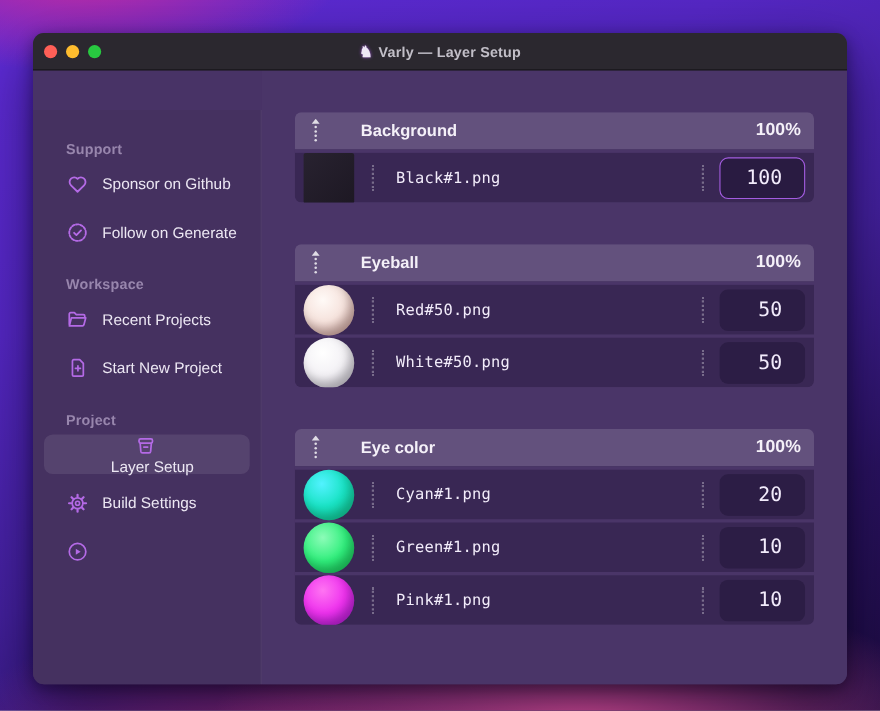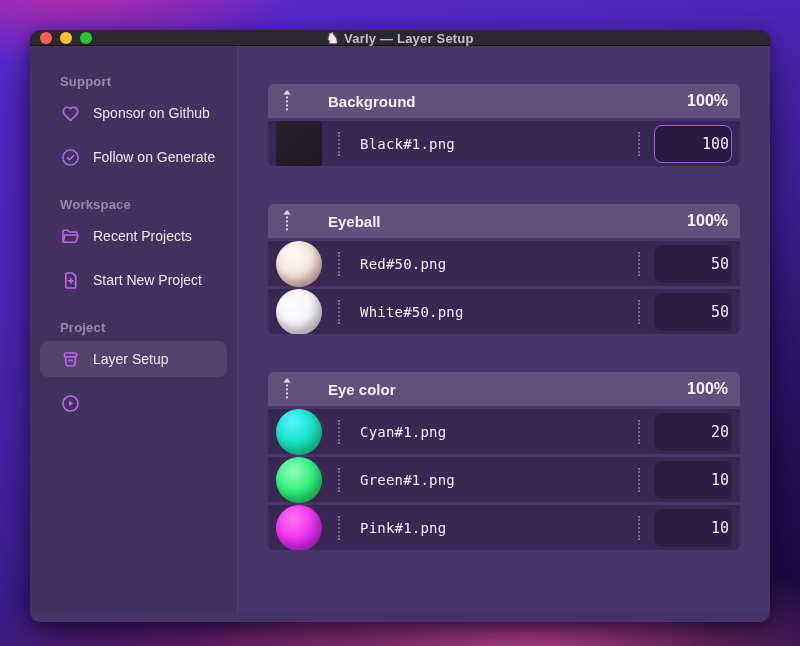--- a/index.html
+++ b/index.html
@@ -13,50 +13,50 @@
       linear-gradient(155deg, #5e2bd6 0%, #5527c4 30%, #43209c 55%, #2a1260 78%, #1c0b40 100%);
   }
   .window{
     position:absolute; left:30px; top:30px; width:740px; height:592px;
     border-radius:10px; overflow:hidden;
     background:#483366;
     box-shadow:0 22px 55px rgba(5,0,20,.55), 0 4px 14px rgba(5,0,20,.4);
   }
   
   .titlebar{
-    height:16px; background:#2b282f; display:flex; align-items:center;
+    height:34px; background:#2b282f; display:flex; align-items:center;
     border-bottom:1px solid rgba(0,0,0,.45); position:relative;
   }
   .lights{ display:flex; gap:8px; padding-left:10px; }
   .light{ width:12px; height:12px; border-radius:50%; display:inline-block; }
   .light.red{ background:#ff5f57; } .light.yellow{ background:#febc2e; } .light.green{ background:#28c840; }
   .titlewrap{
     position:absolute; left:0; right:0; text-align:center;
     font-size:13px; font-weight:700; color:#c2bfc8; letter-spacing:.2px;
   }
   .app-icon{ color:#efe9f6; font-size:14px; margin-right:5px; text-shadow:0 0 3px rgba(170,90,230,.9); }
   
   .body{ display:flex; height:566px; }
   .sidebar{
     width:208px; flex:0 0 208px; background:#453160;
-    border-right:1px solid rgba(255,255,255,.07); padding-top:28px;
+    border-right:1px solid rgba(255,255,255,.07); padding-top:28px;margin-top:36px;
   }
   .content{ flex:1; background:#4a3568; padding:38px 30px 0 30px; overflow:hidden; }
   
   .section{ margin-top:22px; }
   .section:first-child{ margin-top:0; }
   .section-label{
     font-size:13px; font-weight:700; color:#9886ad; padding:0 0 6px 30px; letter-spacing:.2px;
   }
   .side-item{
     display:flex; align-items:center; height:36px; margin:0 10px 8px 10px;
     padding:0 10px 0 20px; border-radius:8px; color:#ece7f3; font-size:14px;
     cursor:default;
   }
-  .side-item.selected{ background:rgba(255,255,255,.09); }
+  .side-item.selected{ background:rgba(255,255,255,.09);flex-direction:column; }
   .side-icon{ width:21px; height:21px; color:#b46ae6; margin-right:12px; flex:0 0 21px; }
   .side-icon svg{ width:21px; height:21px; display:block; }
   
   .group{ border-radius:6px; overflow:hidden; margin-bottom:38px; }
   .group-header{
     height:34px; background:rgba(255,255,255,.14);
     display:flex; align-items:center; padding:0 12px 0 14px;
     color:#f4f0f8; font-size:15px; font-weight:700;gap:19px;
   }
   .drag-handle{ width:10px; height:22px; margin-right:17px; flex:0 0 10px; }
@@ -82,22 +82,22 @@
   .vsep.left{ margin-left:16px; }
   .vsep.right{ margin-right:14px; }
   .filename{
     margin-left:20px; font-family:"DejaVu Sans Mono", monospace;
     font-size:14px; color:#f2ecfa; letter-spacing:.2px;
   }
   .spacer{ flex:1; }
   .weight-input{
     width:78px; height:38px; margin-right:8px; border-radius:8px;
     background:rgba(8,0,22,.25); border:1.5px solid transparent;
-    font-family:"DejaVu Sans Mono", monospace; font-size:15px; color:#f2ebfb;
-    text-align:right; padding-right:2px; outline:none;
+    font-family:"DejaVu Sans Mono", monospace; font-size:18px; color:#f2ebfb;
+    text-align:right; padding-right:20px; outline:none;
   }
   .weight-input[data-focused="true"]{ border-color:#a35ce0; background:rgba(8,0,22,.3); }
 </style>
 </head>
 <body>
 
 <svg width="0" height="0" style="position:absolute">
   <defs>
     <g id="i-heart">
       <path d="M12 19.8 5.2 13.2a4.9 4.9 0 0 1 0-7 4.7 4.7 0 0 1 6.8.2 4.7 4.7 0 0 1 6.8-.2 4.9 4.9 0 0 1 0 7Z" fill="none" stroke="currentColor" stroke-width="1.9" stroke-linejoin="round"></path>
@@ -203,20 +203,28 @@
           <span class="side-icon">
               <svg viewBox="0 0 24 24">
                 <use href="#i-archive"></use>
               </svg>
             </span>
           <span>Layer Setup</span>
         </div>
         <div class="side-item">
           <span class="side-icon">
               <svg viewBox="0 0 24 24">
+                <use href="#i-gear"></use>
+              </svg>
+            </span>
+          <span>Build Settings</span>
+        </div>
+        <div class="side-item">
+          <span class="side-icon">
+              <svg viewBox="0 0 24 24">
                 <use href="#i-play"></use>
               </svg>
             </span>
         </div>
       </div>
 
     </aside>
 
     <main class="content">
 

